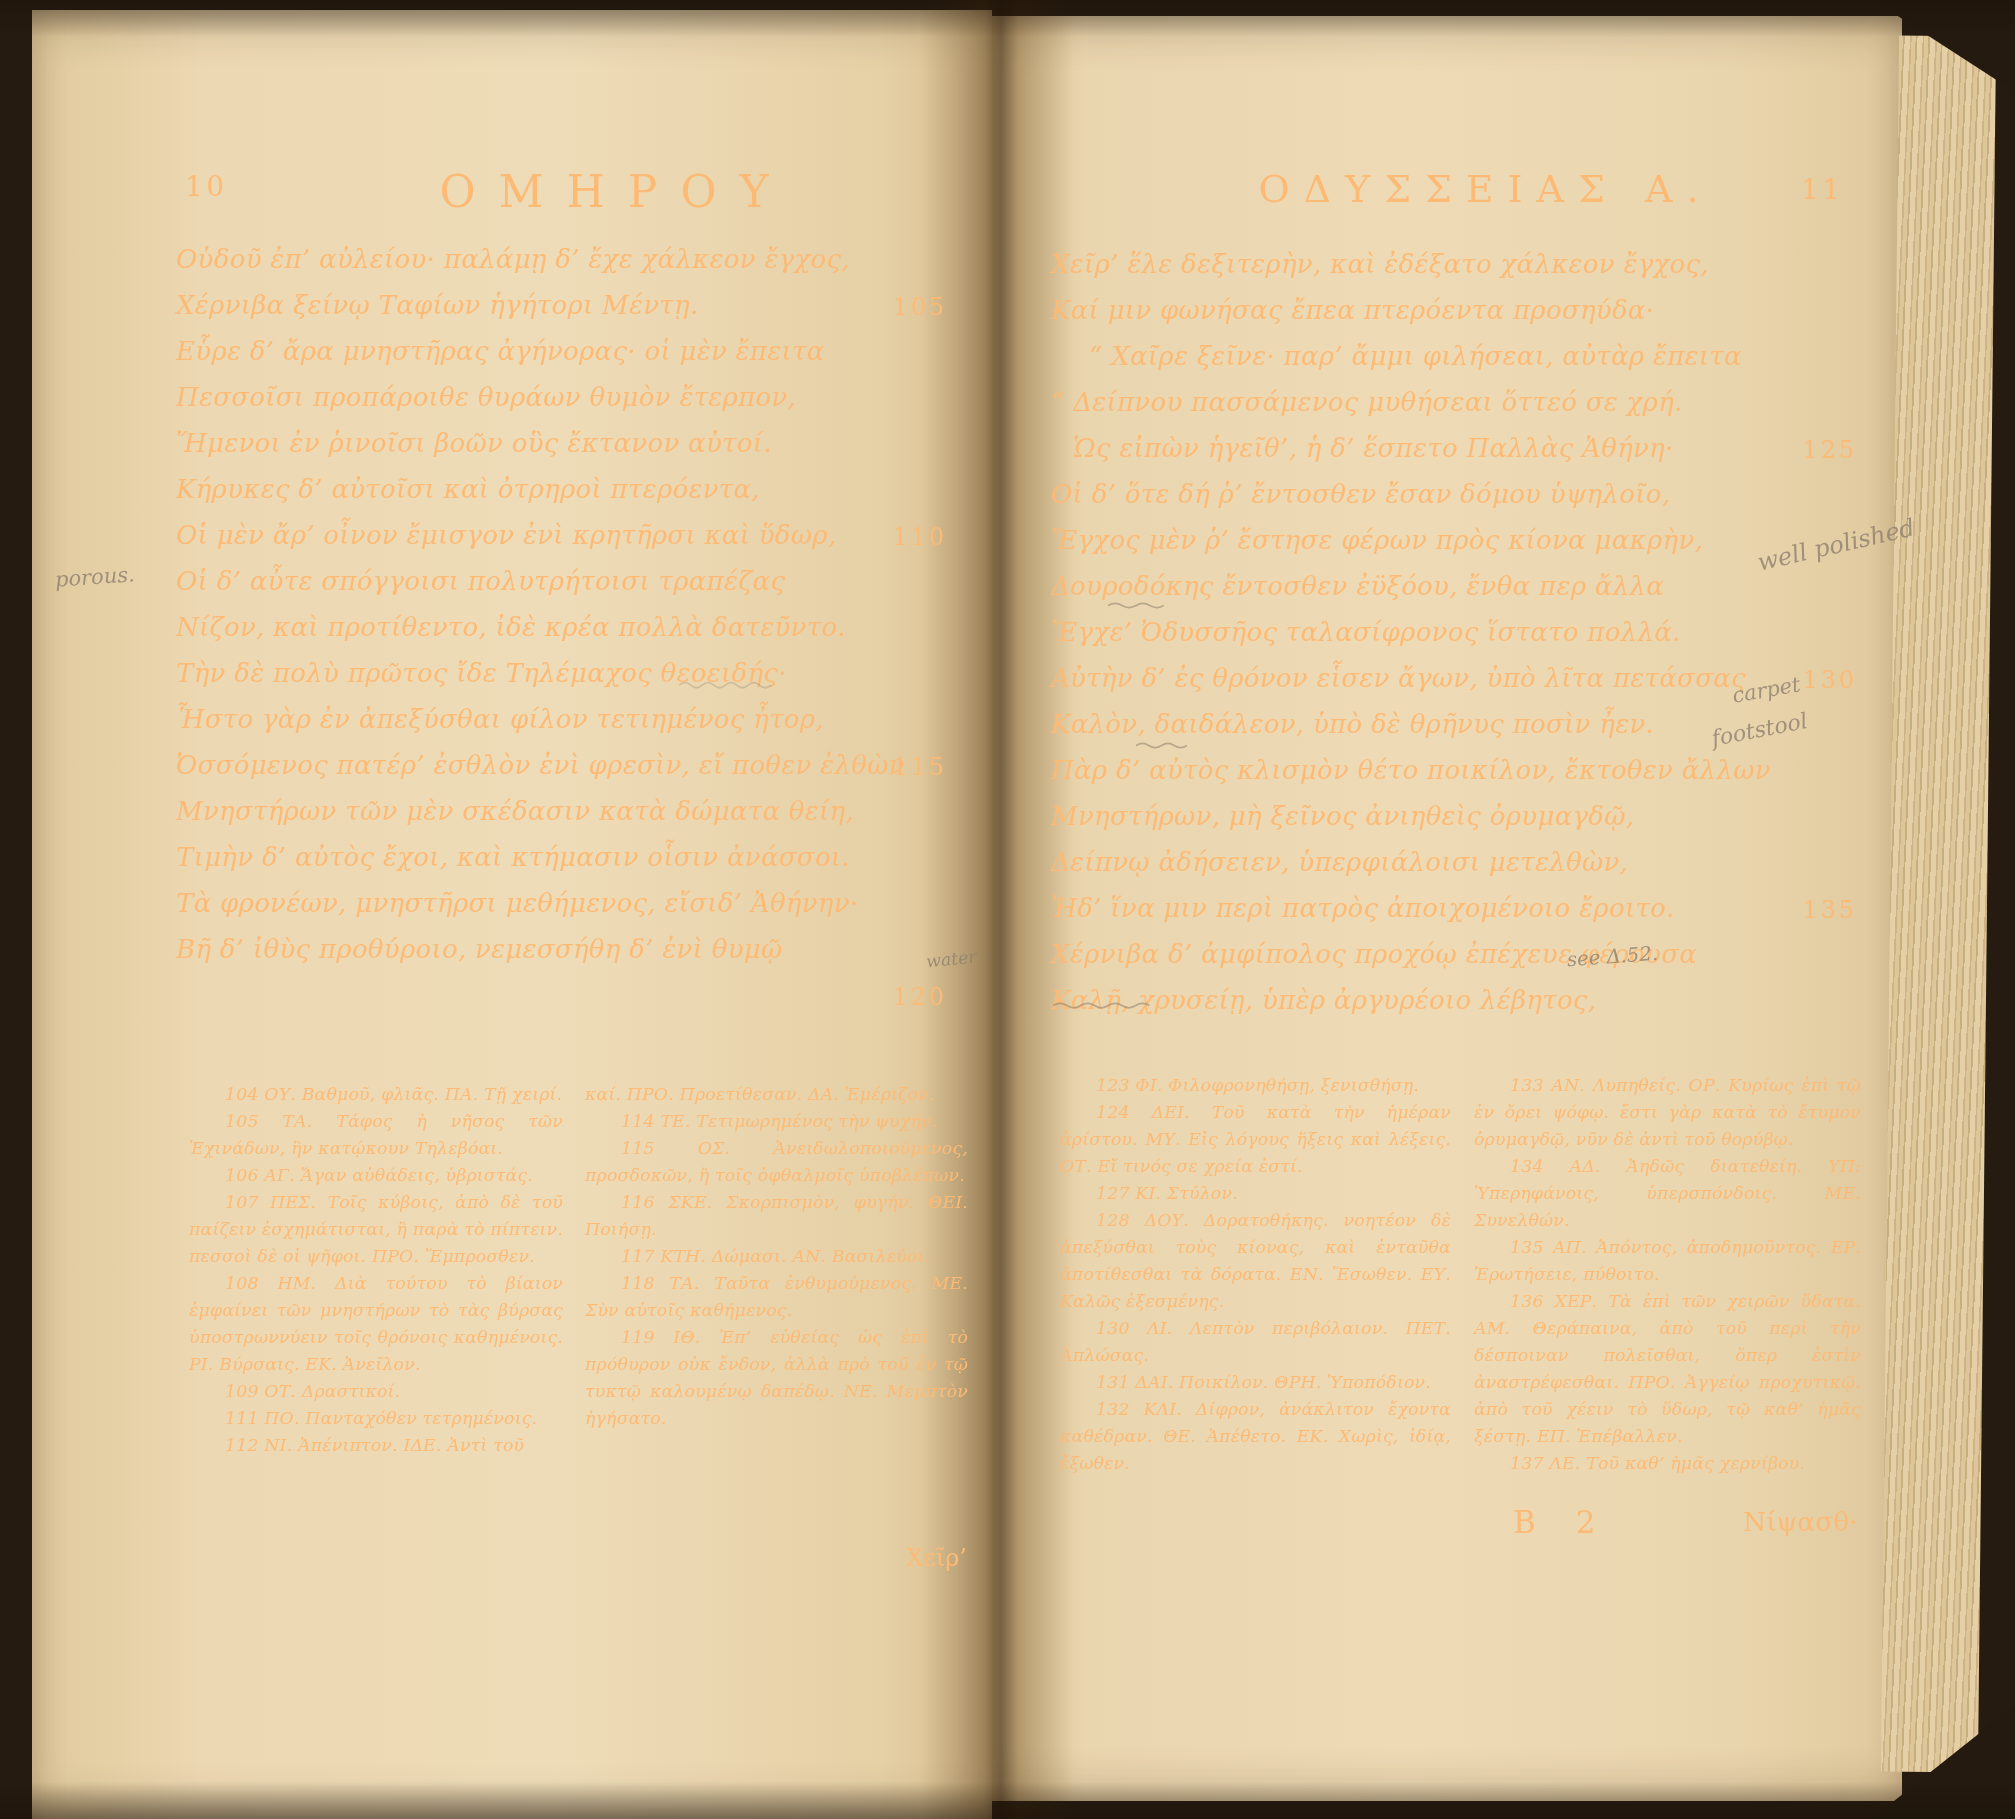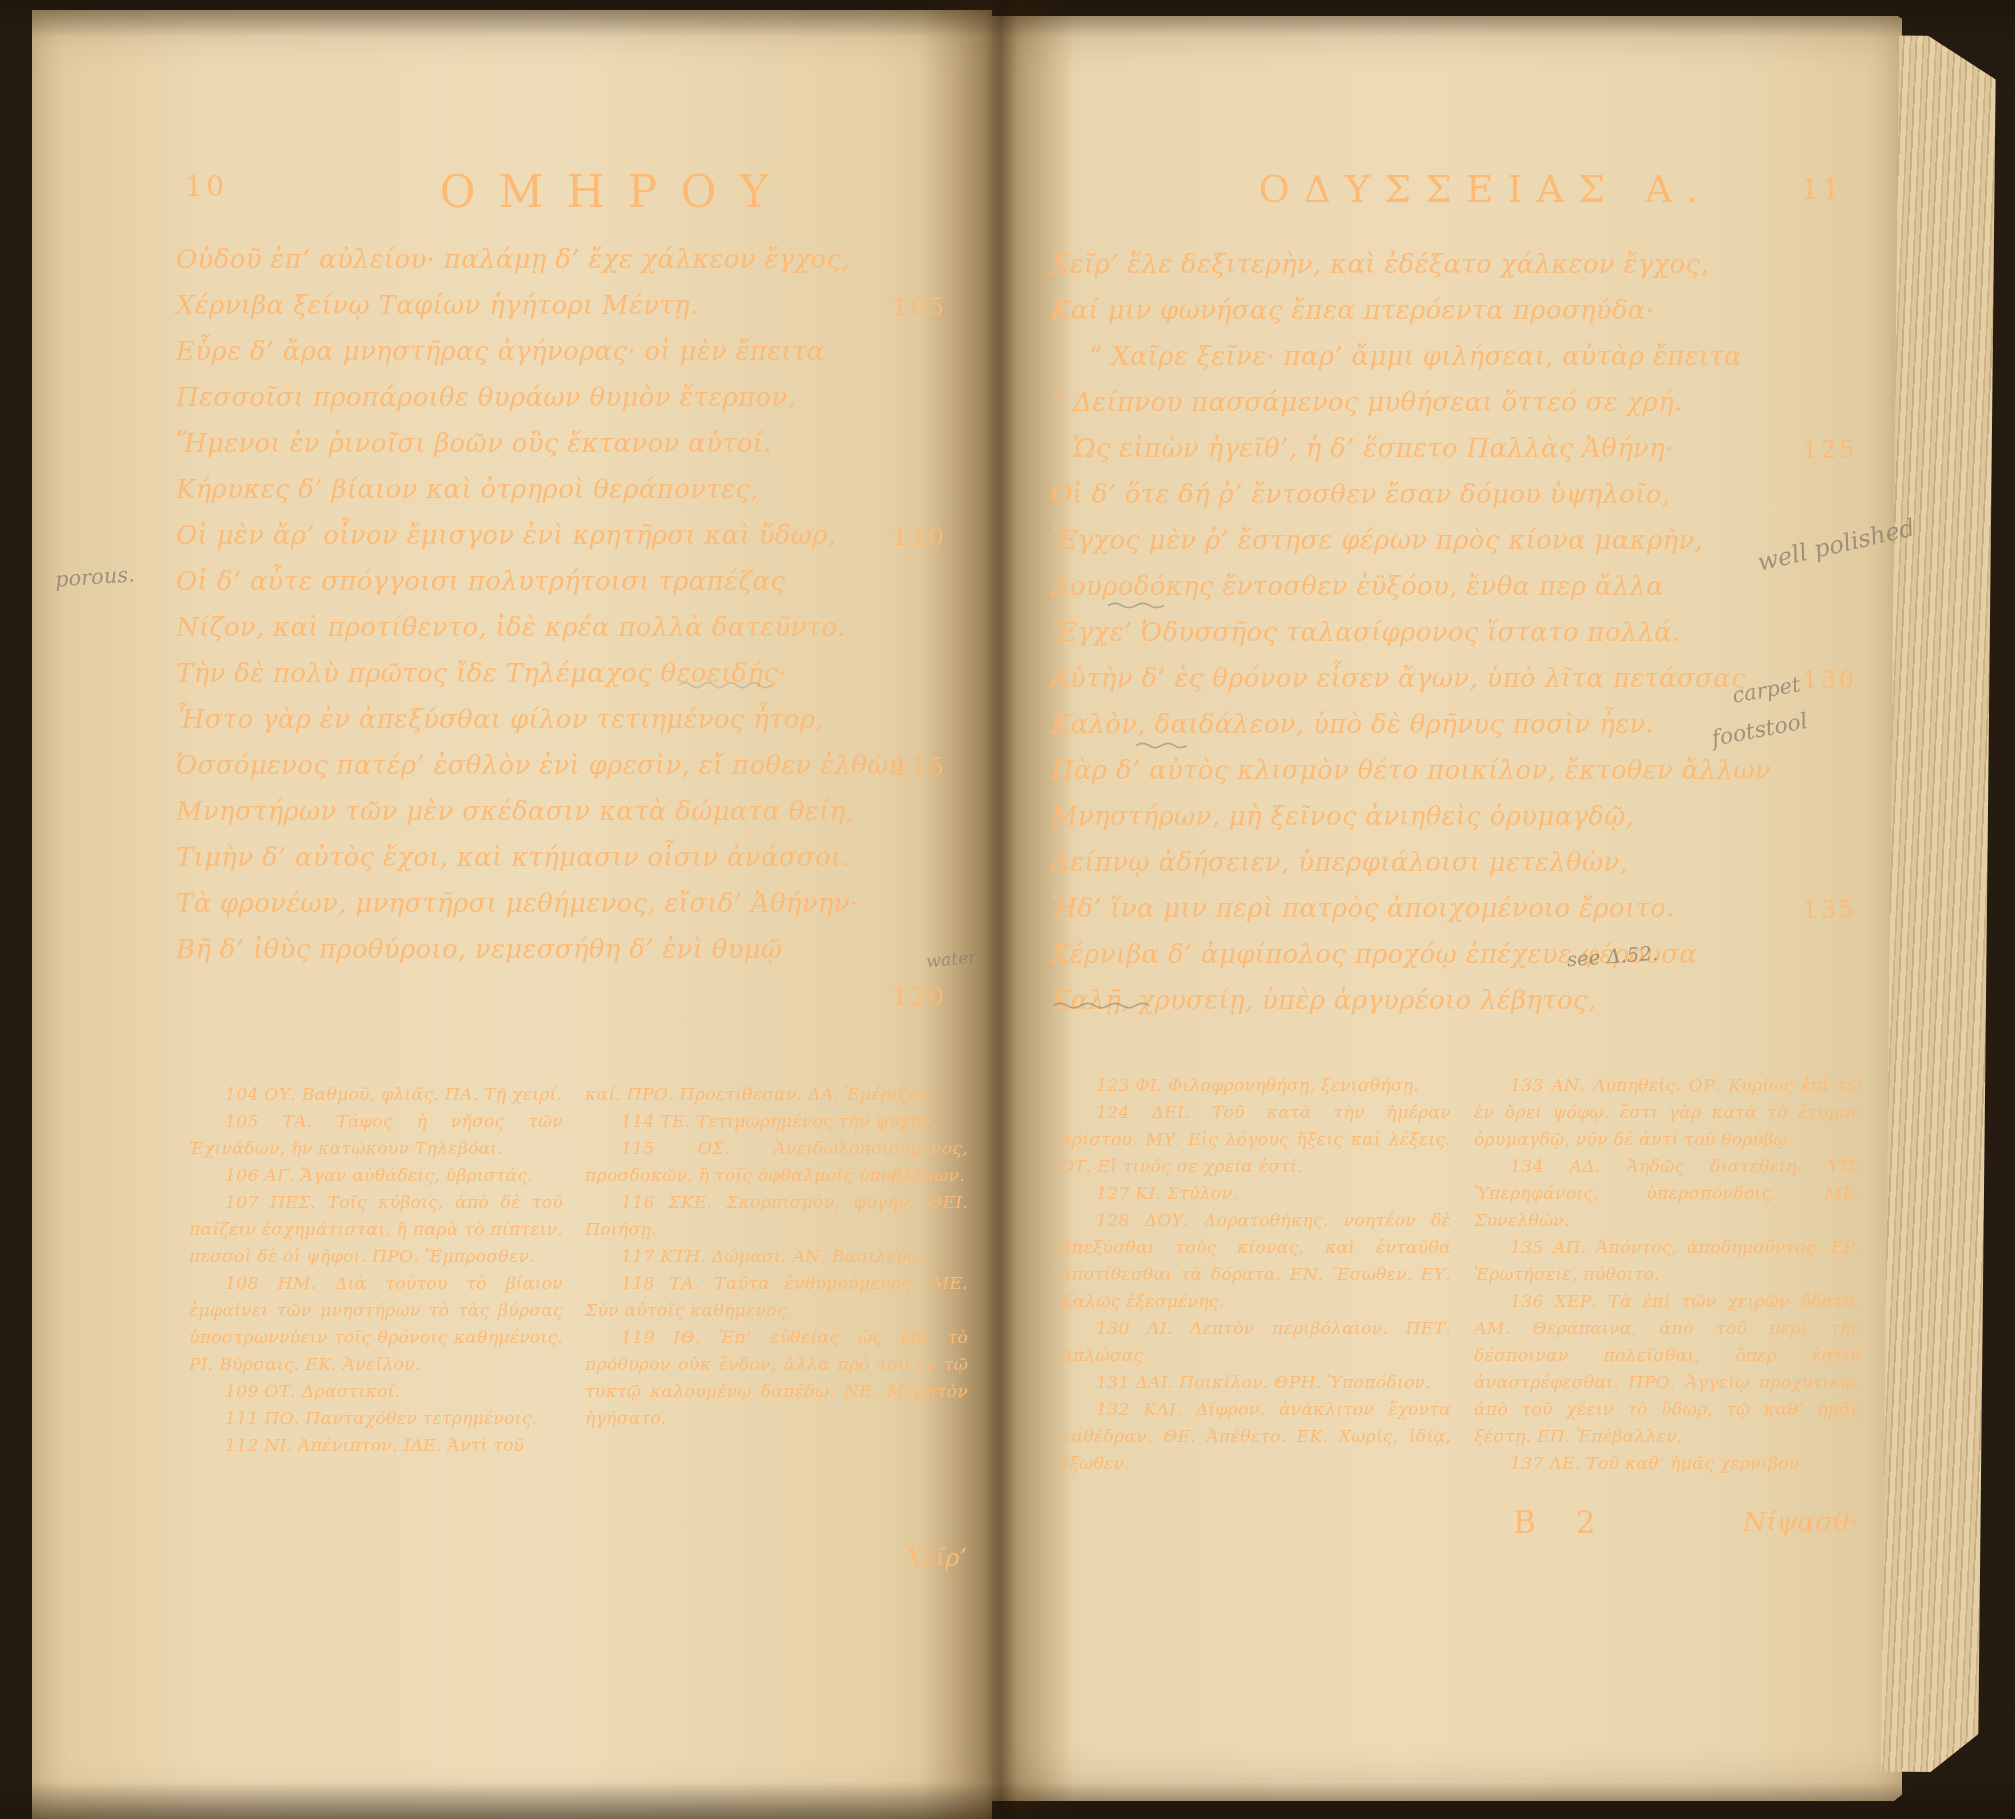--- a/index.html
+++ b/index.html
@@ -32,21 +32,21 @@
   .rtitle-r{font-size:38px;letter-spacing:14px;}
   .verses{display:block;}
   .vrow{position:relative;height:46px;}
   .vtext{font-style:italic;font-size:26px;line-height:1;letter-spacing:0.3px;white-space:nowrap;}
   .vnum{position:absolute;right:0;top:1.2px;font-size:24px;letter-spacing:2.9px;font-style:normal;}
   .ind1 .vtext{padding-left:38px;}
   .ind2 .vtext{padding-left:22px;}
   .fncol p{margin:0;font-style:italic;font-size:17.3px;line-height:27px;text-align:justify;
     text-indent:36px;letter-spacing:0.2px;}
   .fncol p.cont{text-indent:0;}
-  .catchword{font-style:italic;font-size:24px;}
+  .catchword{font-size:24px;}
   .signature{font-size:31px;letter-spacing:15px;}
   
   .pencil{position:absolute;font-style:italic;color:#8f8170;white-space:nowrap;
     font-family:"DejaVu Serif","Liberation Serif",serif;opacity:.8;}
   svg.squiggle{position:absolute;overflow:visible;opacity:.55;}
 </style>
 </head>
 <body>
 
 <div class="abs page-left"></div>
@@ -63,21 +63,21 @@
 
 <div class="abs ink rtitle-r" style="left:1192px;top:167px;width:587px;text-align:center;">ΟΔΥΣΣΕΙΑΣ Α.</div>
 <div class="abs ink pagenum" style="left:1801px;top:173px;">11</div>
 
 <div class="abs ink verses" style="left:176px;top:246px;width:771px;">
   <div class="vrow"><span class="vtext">Οὐδοῦ ἐπ’ αὐλείου· παλάμῃ δ’ ἔχε χάλκεον ἔγχος,</span><span class="vnum"></span></div>
   <div class="vrow"><span class="vtext">Χέρνιβα ξείνῳ Ταφίων ἡγήτορι Μέντῃ.</span><span class="vnum">105</span></div>
   <div class="vrow"><span class="vtext">Εὗρε δ’ ἄρα μνηστῆρας ἀγήνορας· οἱ μὲν ἔπειτα</span><span class="vnum"></span></div>
   <div class="vrow"><span class="vtext">Πεσσοῖσι προπάροιθε θυράων θυμὸν ἔτερπον,</span><span class="vnum"></span></div>
   <div class="vrow"><span class="vtext">Ἥμενοι ἐν ῥινοῖσι βοῶν οὓς ἔκτανον αὐτοί.</span><span class="vnum"></span></div>
-  <div class="vrow"><span class="vtext">Κήρυκες δ’ βίαιον καὶ ὀτρηροὶ θεράποντες,</span><span class="vnum"></span></div>
+  <div class="vrow"><span class="vtext">Κήρυκες δ’ αὐτοῖσι καὶ ὀτρηροὶ πτερόεντα,</span><span class="vnum"></span></div>
   <div class="vrow"><span class="vtext">Οἱ μὲν ἄρ’ οἶνον ἔμισγον ἐνὶ κρητῆρσι καὶ ὕδωρ,</span><span class="vnum">110</span></div>
   <div class="vrow"><span class="vtext">Οἱ δ’ αὖτε σπόγγοισι πολυτρήτοισι τραπέζας</span><span class="vnum"></span></div>
   <div class="vrow"><span class="vtext">Νίζον, καὶ προτίθεντο, ἰδὲ κρέα πολλὰ δατεῦντο.</span><span class="vnum"></span></div>
   <div class="vrow"><span class="vtext">Τὴν δὲ πολὺ πρῶτος ἴδε Τηλέμαχος θεοειδής·</span><span class="vnum"></span></div>
   <div class="vrow"><span class="vtext">Ἧστο γὰρ ἐν ἀπεξύσθαι φίλον τετιημένος ἦτορ,</span><span class="vnum"></span></div>
   <div class="vrow"><span class="vtext">Ὀσσόμενος πατέρ’ ἐσθλὸν ἐνὶ φρεσὶν, εἴ ποθεν ἐλθὼν</span><span class="vnum">115</span></div>
   <div class="vrow"><span class="vtext">Μνηστήρων τῶν μὲν σκέδασιν κατὰ δώματα θείη,</span><span class="vnum"></span></div>
   <div class="vrow"><span class="vtext">Τιμὴν δ’ αὐτὸς ἔχοι, καὶ κτήμασιν οἷσιν ἀνάσσοι.</span><span class="vnum"></span></div>
   <div class="vrow"><span class="vtext">Τὰ φρονέων, μνηστῆρσι μεθήμενος, εἴσιδ’ Ἀθήνην·</span><span class="vnum"></span></div>
   <div class="vrow"><span class="vtext">Βῆ δ’ ἰθὺς προθύροιο, νεμεσσήθη δ’ ἐνὶ θυμῷ</span><span class="vnum"></span></div>

